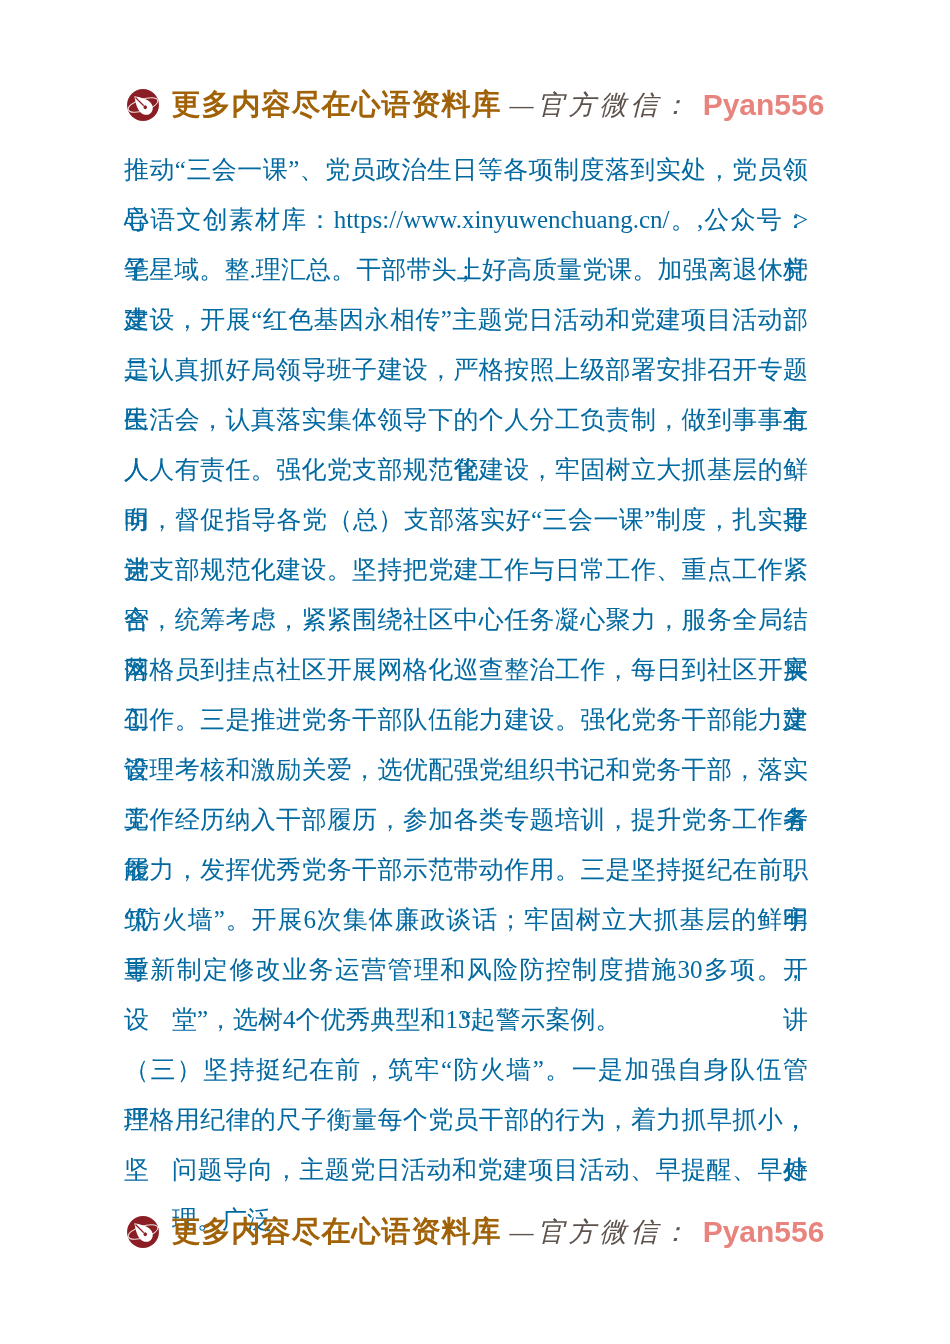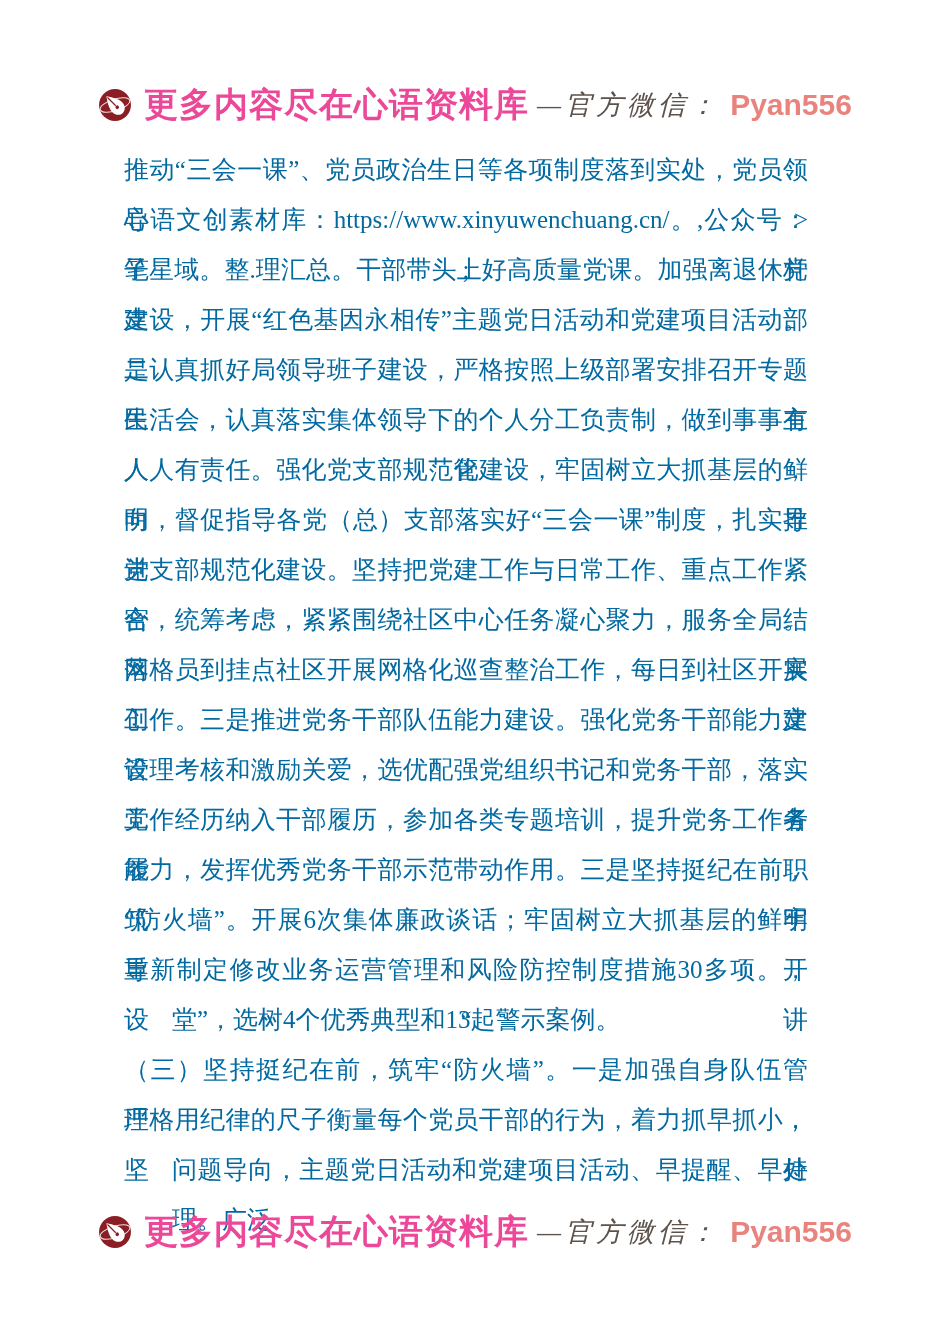--- a/index.html
+++ b/index.html
@@ -33,24 +33,24 @@
   .watermark.header { top: 81px; }
   .watermark.footer { top: 1208px; }
   .wm-logo {
     display: inline-flex;
     width: 34px;
     height: 34px;
     flex: 0 0 auto;
     margin-right: 4px;
   }
   .wm-main {
-    font-size: 34px;
+    font-size: 29px;
     font-weight: 700;
     letter-spacing: 1px;
-    color: #ec4899;
+    color: #a16207;
   }
   .wm-label {
     font-size: 27px;
     font-weight: 400;
     font-style: italic;
     letter-spacing: 4px;
     color: #5d524c;
   }
   .wm-id {
     font-family: "Liberation Sans", "DejaVu Sans", sans-serif;

